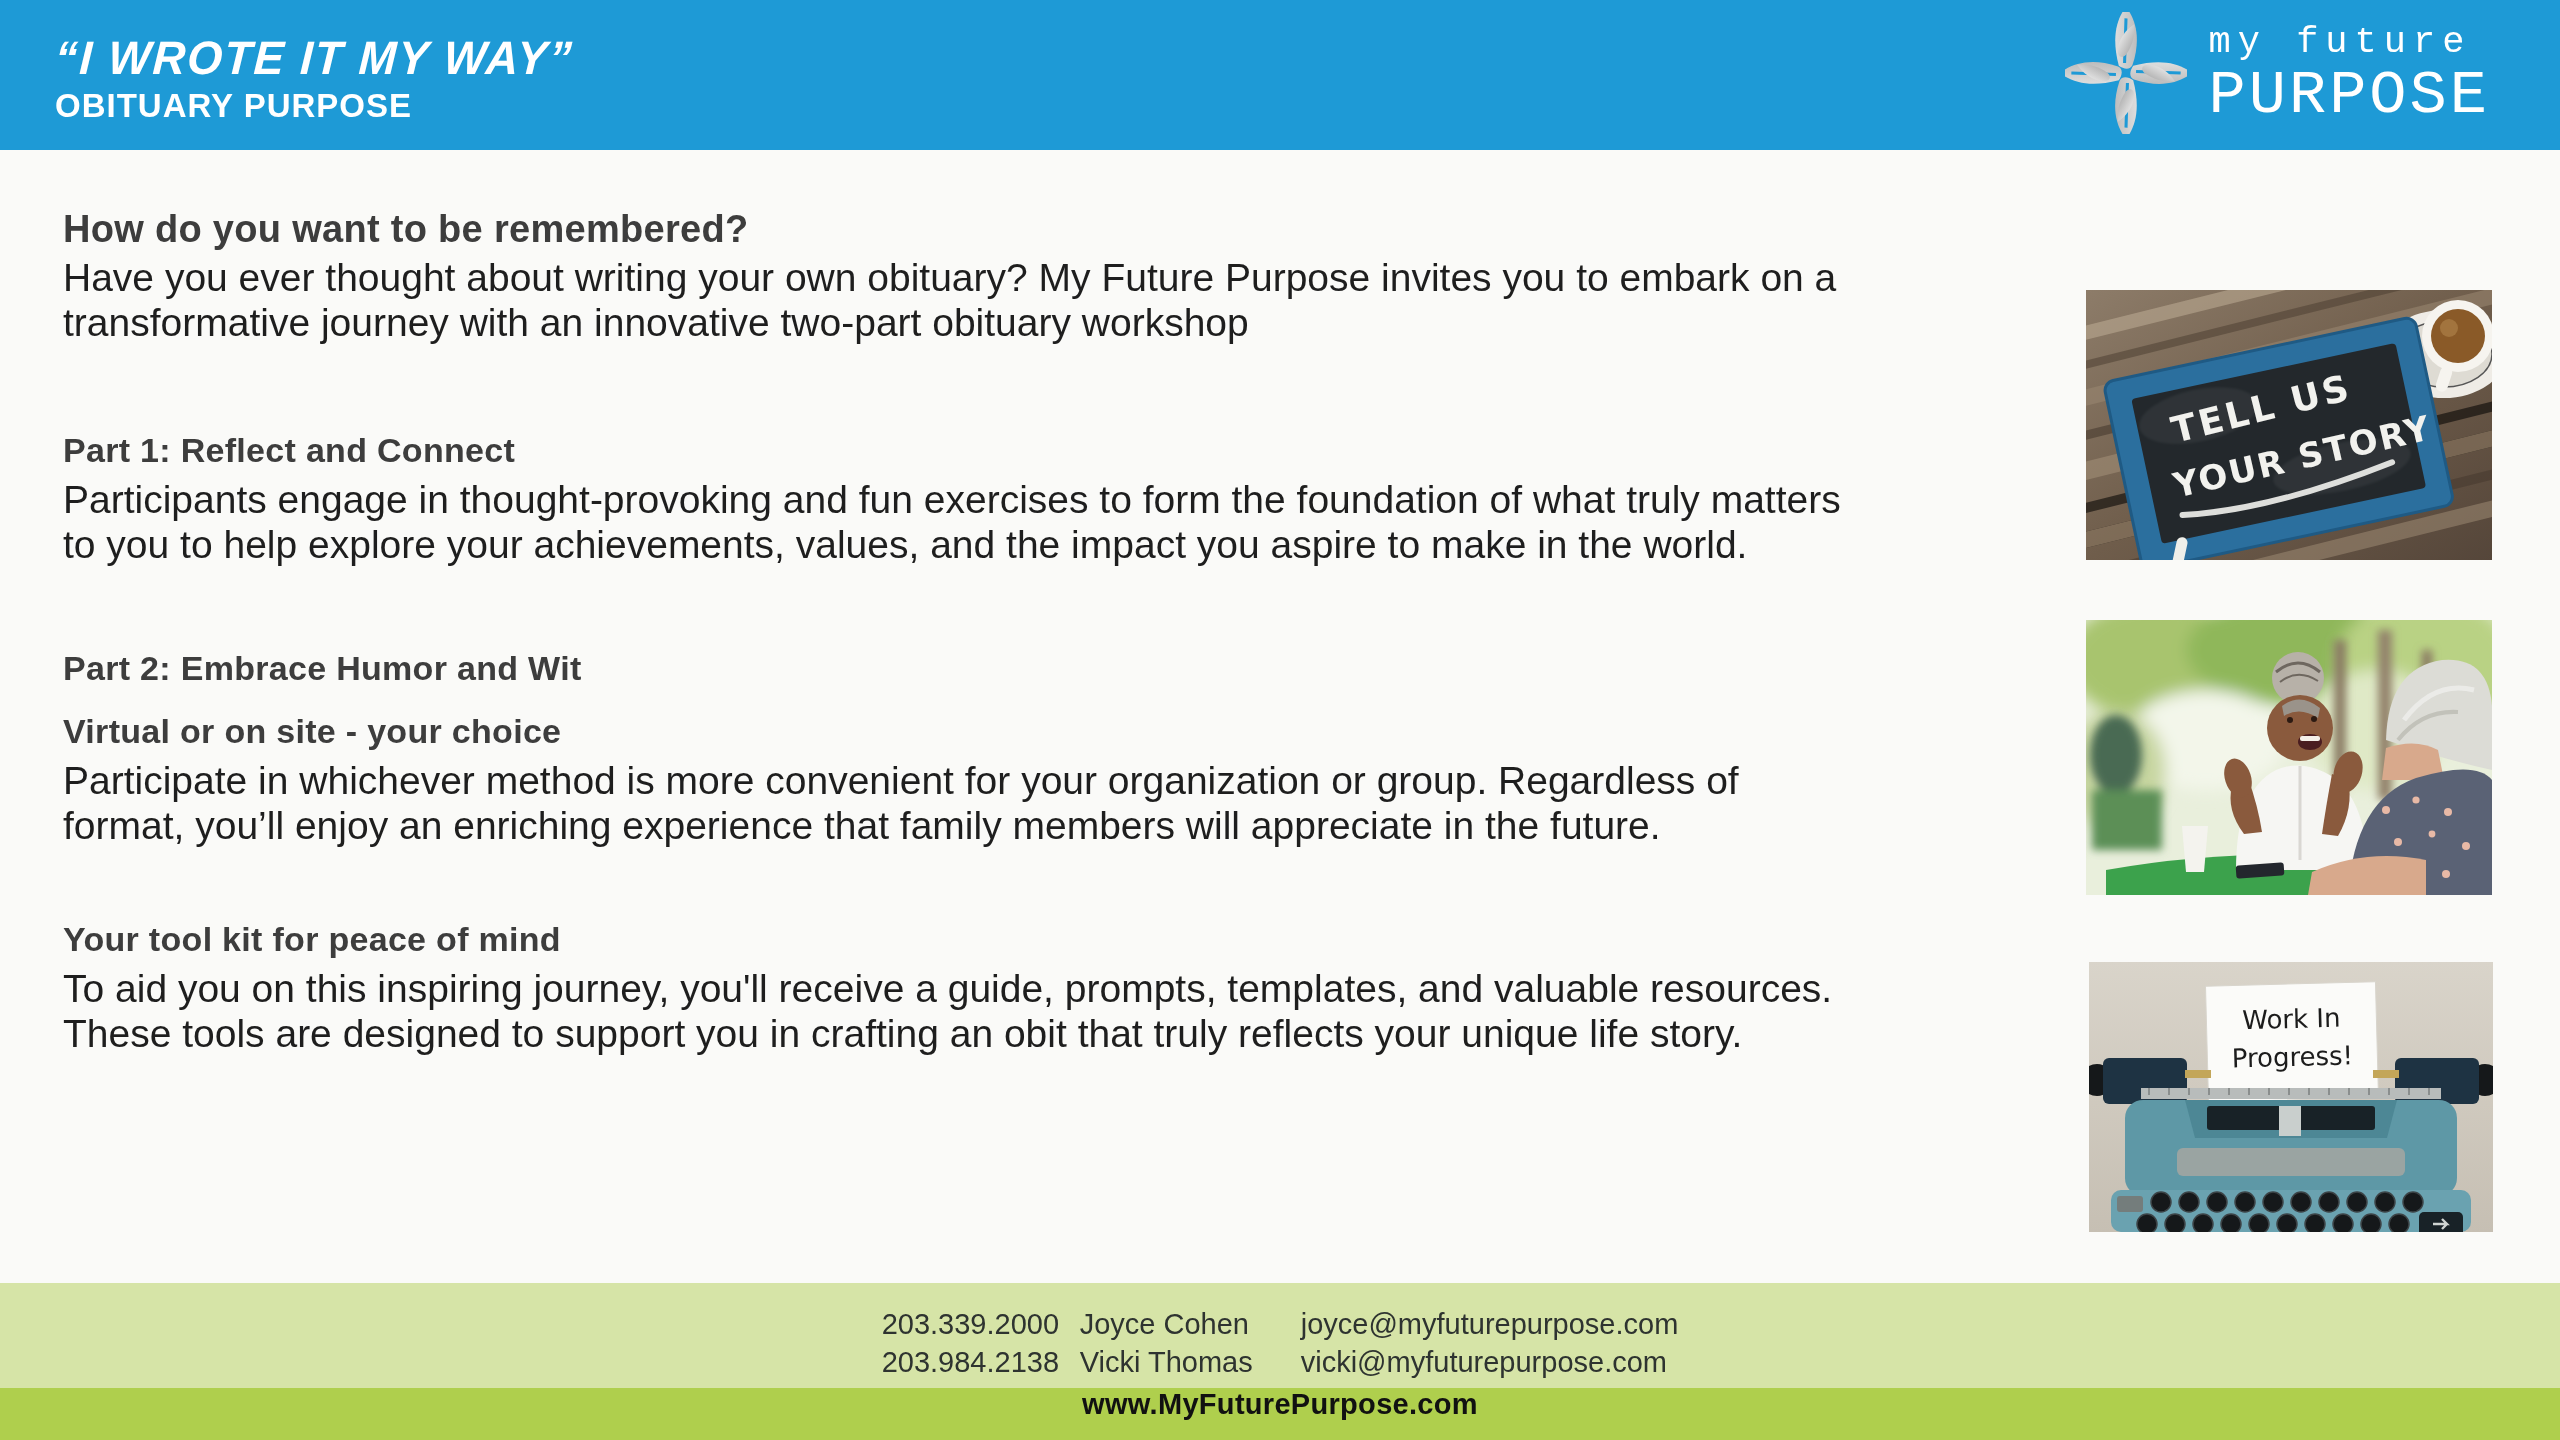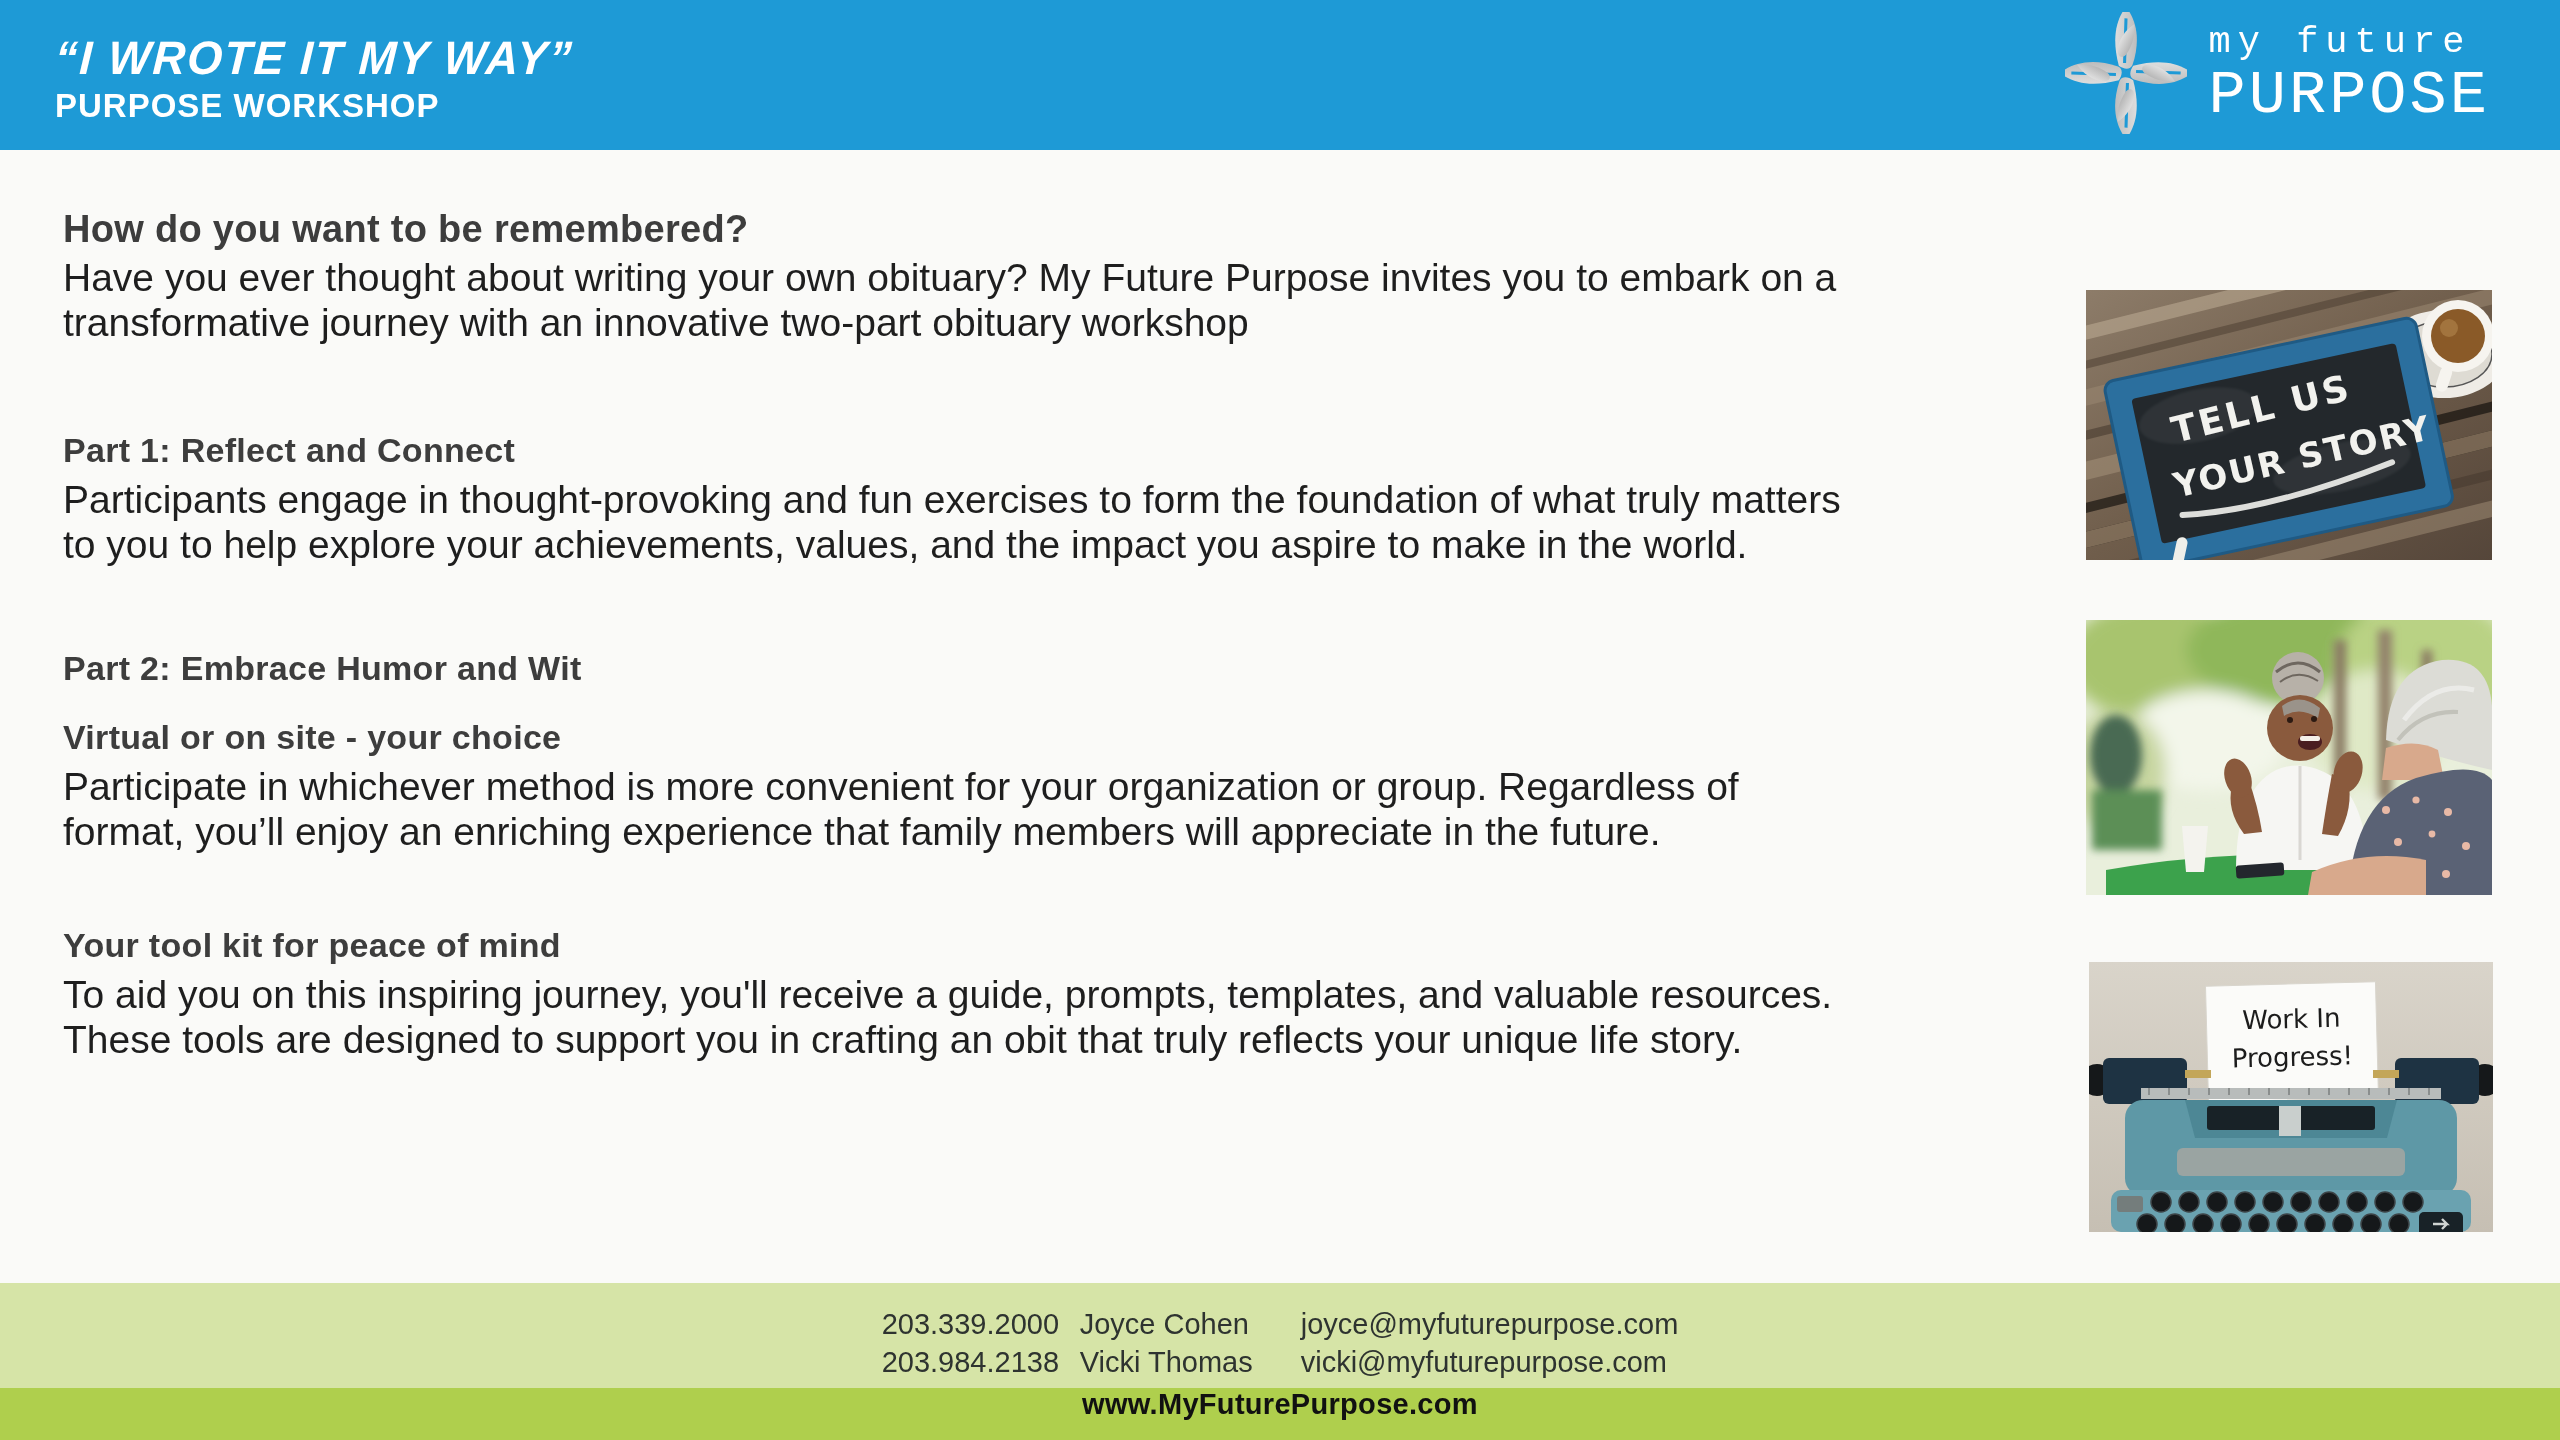--- a/index.html
+++ b/index.html
@@ -68,21 +68,21 @@
   }
   .content-text p {
     margin:2px 0 0 0;
     font-size:39px; font-weight:400;
     color:#1E1E1E;
     line-height:45px;
     max-width:1800px;
   }
   .sec-part1   { margin-top:84px; }
   .sec-part2   { margin-top:80px; }
-  .sec-virtual { margin-top:27px; }
+  .sec-virtual { margin-top:21px; }
   .sec-toolkit { margin-top:70px; }
 
   
   .photo { position:absolute; overflow:hidden; background:#eee; }
   .photo svg { display:block; width:100%; height:100%; }
   .photo-1 { left:2086px; top:290px;  width:406px; height:270px; }
   .photo-2 { left:2086px; top:620px;  width:406px; height:275px; }
   .photo-3 { left:2089px; top:962px;  width:404px; height:270px; }
 
   
@@ -116,21 +116,21 @@
   }
 </style>
 </head>
 <body>
 
 <div class="page">
 
   <header class="top-bar">
     <div class="title-block">
       <div class="main-title">“I WROTE IT MY WAY”</div>
-      <div class="sub-title">PURPOSE WORKSHOP</div>
+      <div class="sub-title">OBITUARY PURPOSE</div>
     </div>
     <div class="logo">
       <span>
         <svg width="122" height="122" viewBox="0 0 120 120">
           <defs>
             <linearGradient id="petalGrad" x1="0" y1="0" x2="1" y2="1">
               <stop offset="0" stop-color="#ffffff"></stop>
               <stop offset="1" stop-color="#9c9c9c"></stop>
             </linearGradient>
             <g id="bigLeaf">

